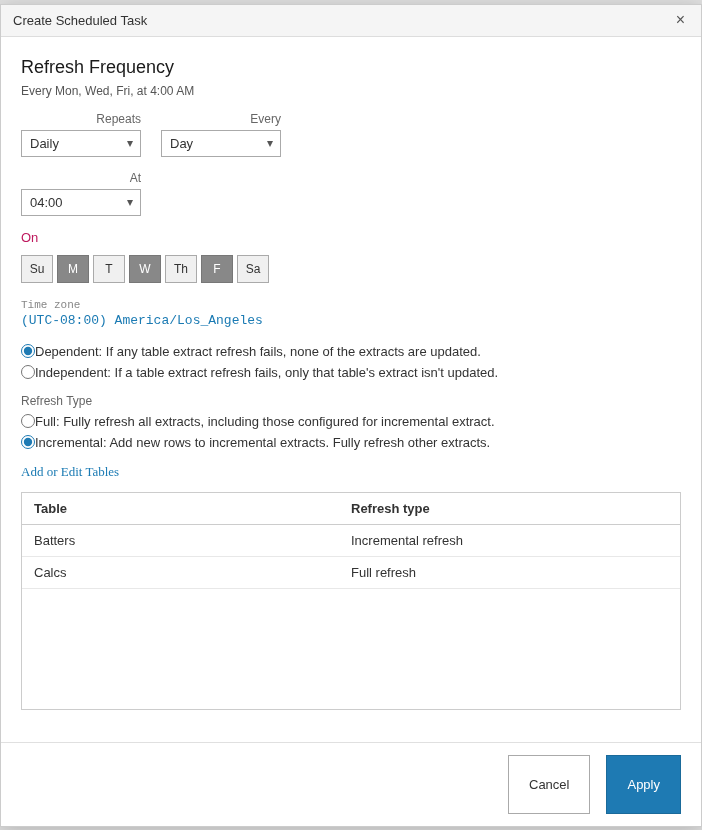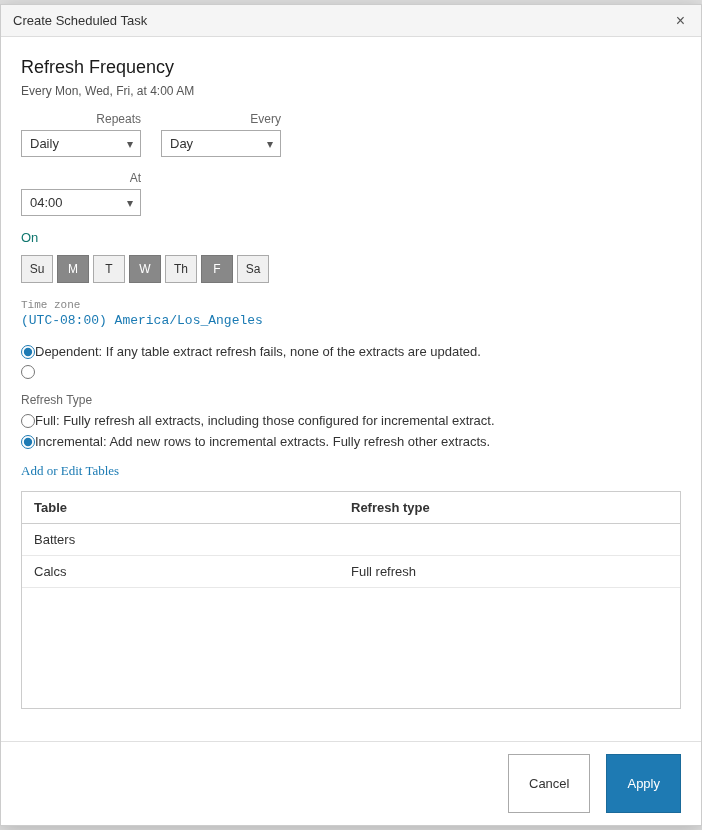--- a/index.html
+++ b/index.html
@@ -118,21 +118,21 @@
       color: #333;
       margin-right: 4px;
     }
     .day-btn.active {
       background: #888;
       color: #fff;
       border-color: #777;
     }
     .on-label {
       font-size: 13px;
-      color: #0f766e;
+      color: #be185d;
       margin-bottom: 10px;
     }
     .timezone-group {
       margin-bottom: 16px;
       font-family: Liberation Mono, monospace;
     }
     .timezone-label {
       font-size: 11px;
       color: #888;
       margin-bottom: 2px;
@@ -302,20 +302,21 @@
     </div>
 
     
     <div class="radio-group">
       <div class="radio-item">
         <input type="radio" name="dependency" id="dep_dependent" checked="" style="">
         <label for="dep_dependent">Dependent: If any table extract refresh fails, none of the extracts are updated.</label>
       </div>
       <div class="radio-item">
         <input type="radio" name="dependency" id="dep_independent" style="">
+        <label for="dep_independent">Independent: If a table extract refresh fails, only that table's extract isn't updated.</label>
       </div>
     </div>
 
     
     <div>
       <div class="refresh-type-label">Refresh Type</div>
       <div class="radio-group">
         <div class="radio-item">
           <input type="radio" name="refresh_type" id="rt_full" style="">
           <label for="rt_full">Full: Fully refresh all extracts, including those configured for incremental extract.</label>
@@ -331,20 +332,21 @@
     <a class="add-edit-link">Add or Edit Tables</a>
 
     
     <div class="table-container">
       <div class="table-header">
         <span class="table-header-cell">Table</span>
         <span class="table-header-cell">Refresh type</span>
       </div>
       <div class="table-row-item">
         <span class="table-cell">Batters</span>
+        <span class="table-cell">Incremental refresh</span>
       </div>
       <div class="table-row-item">
         <span class="table-cell">Calcs</span>
         <span class="table-cell">Full refresh</span>
       </div>
       <div class="table-empty-space"></div>
     </div>
   </div>
 
   <div class="dialog-footer">

